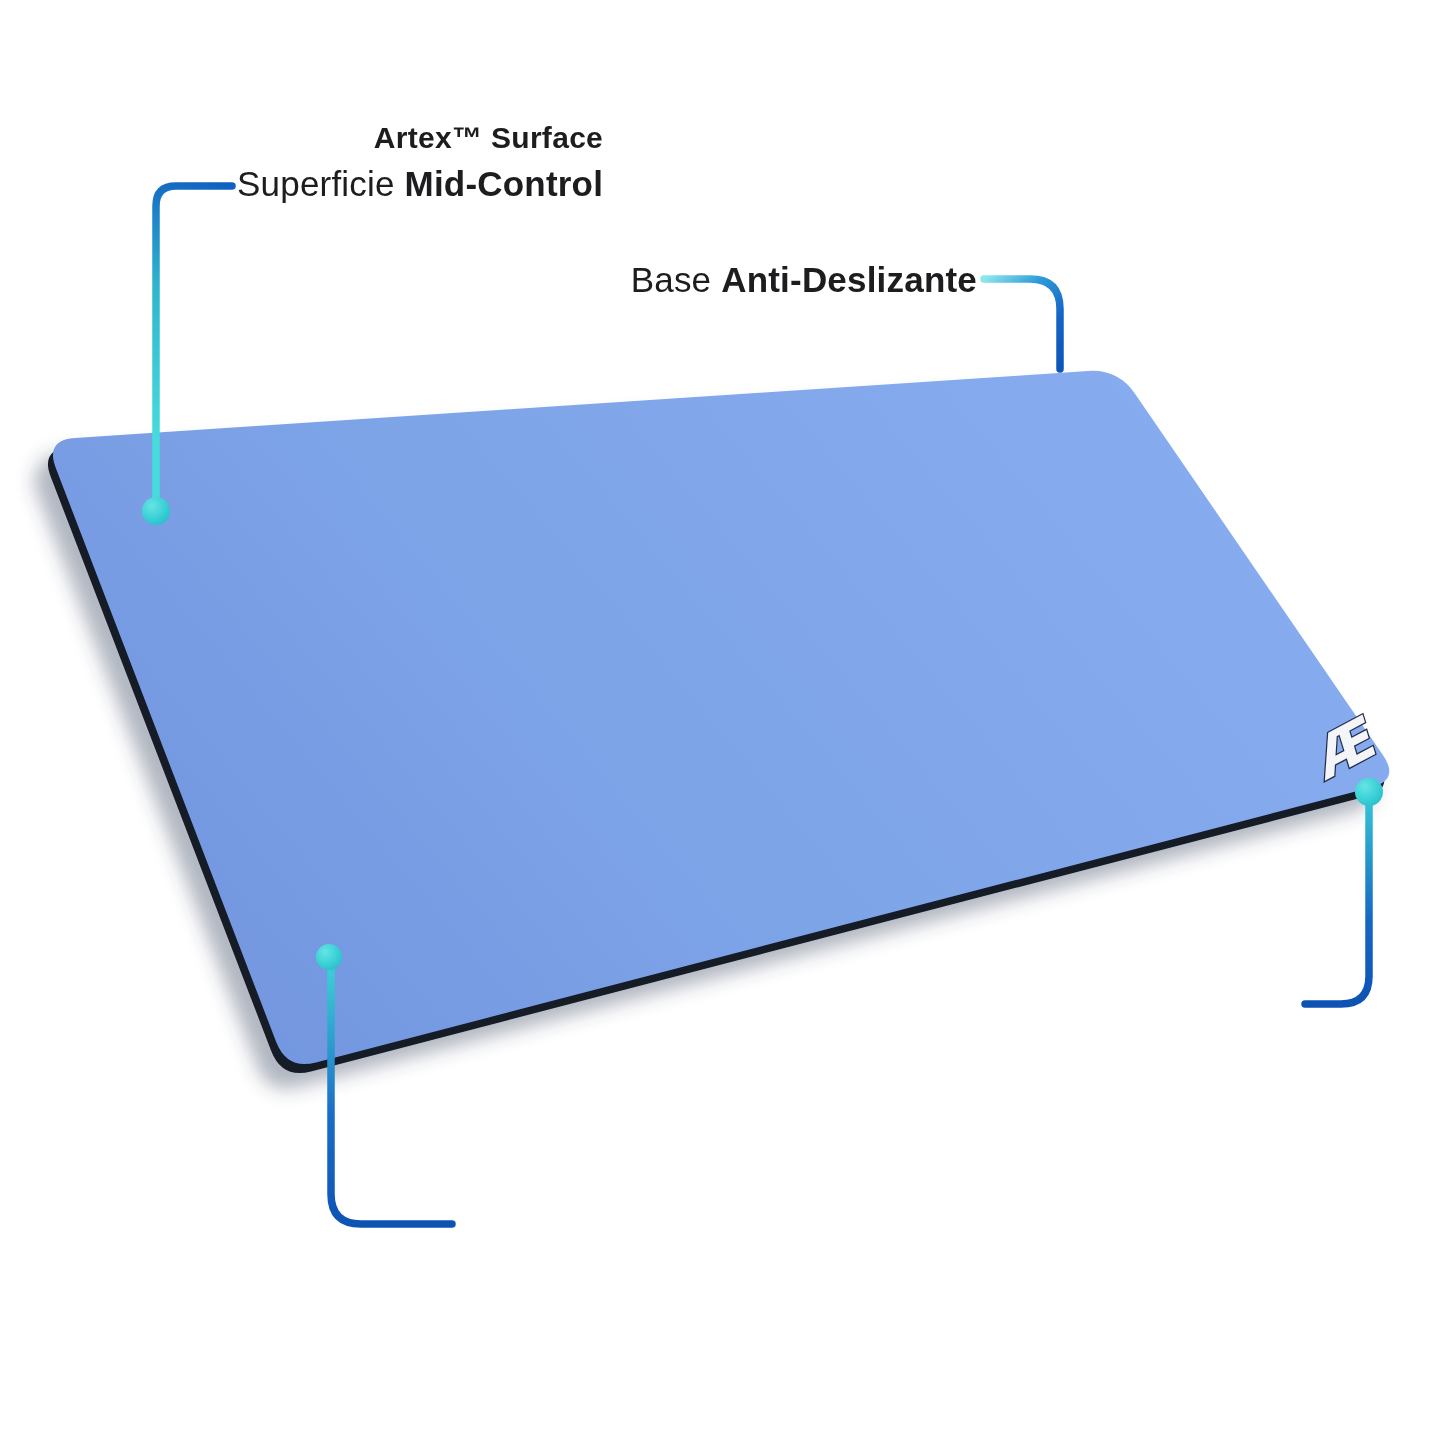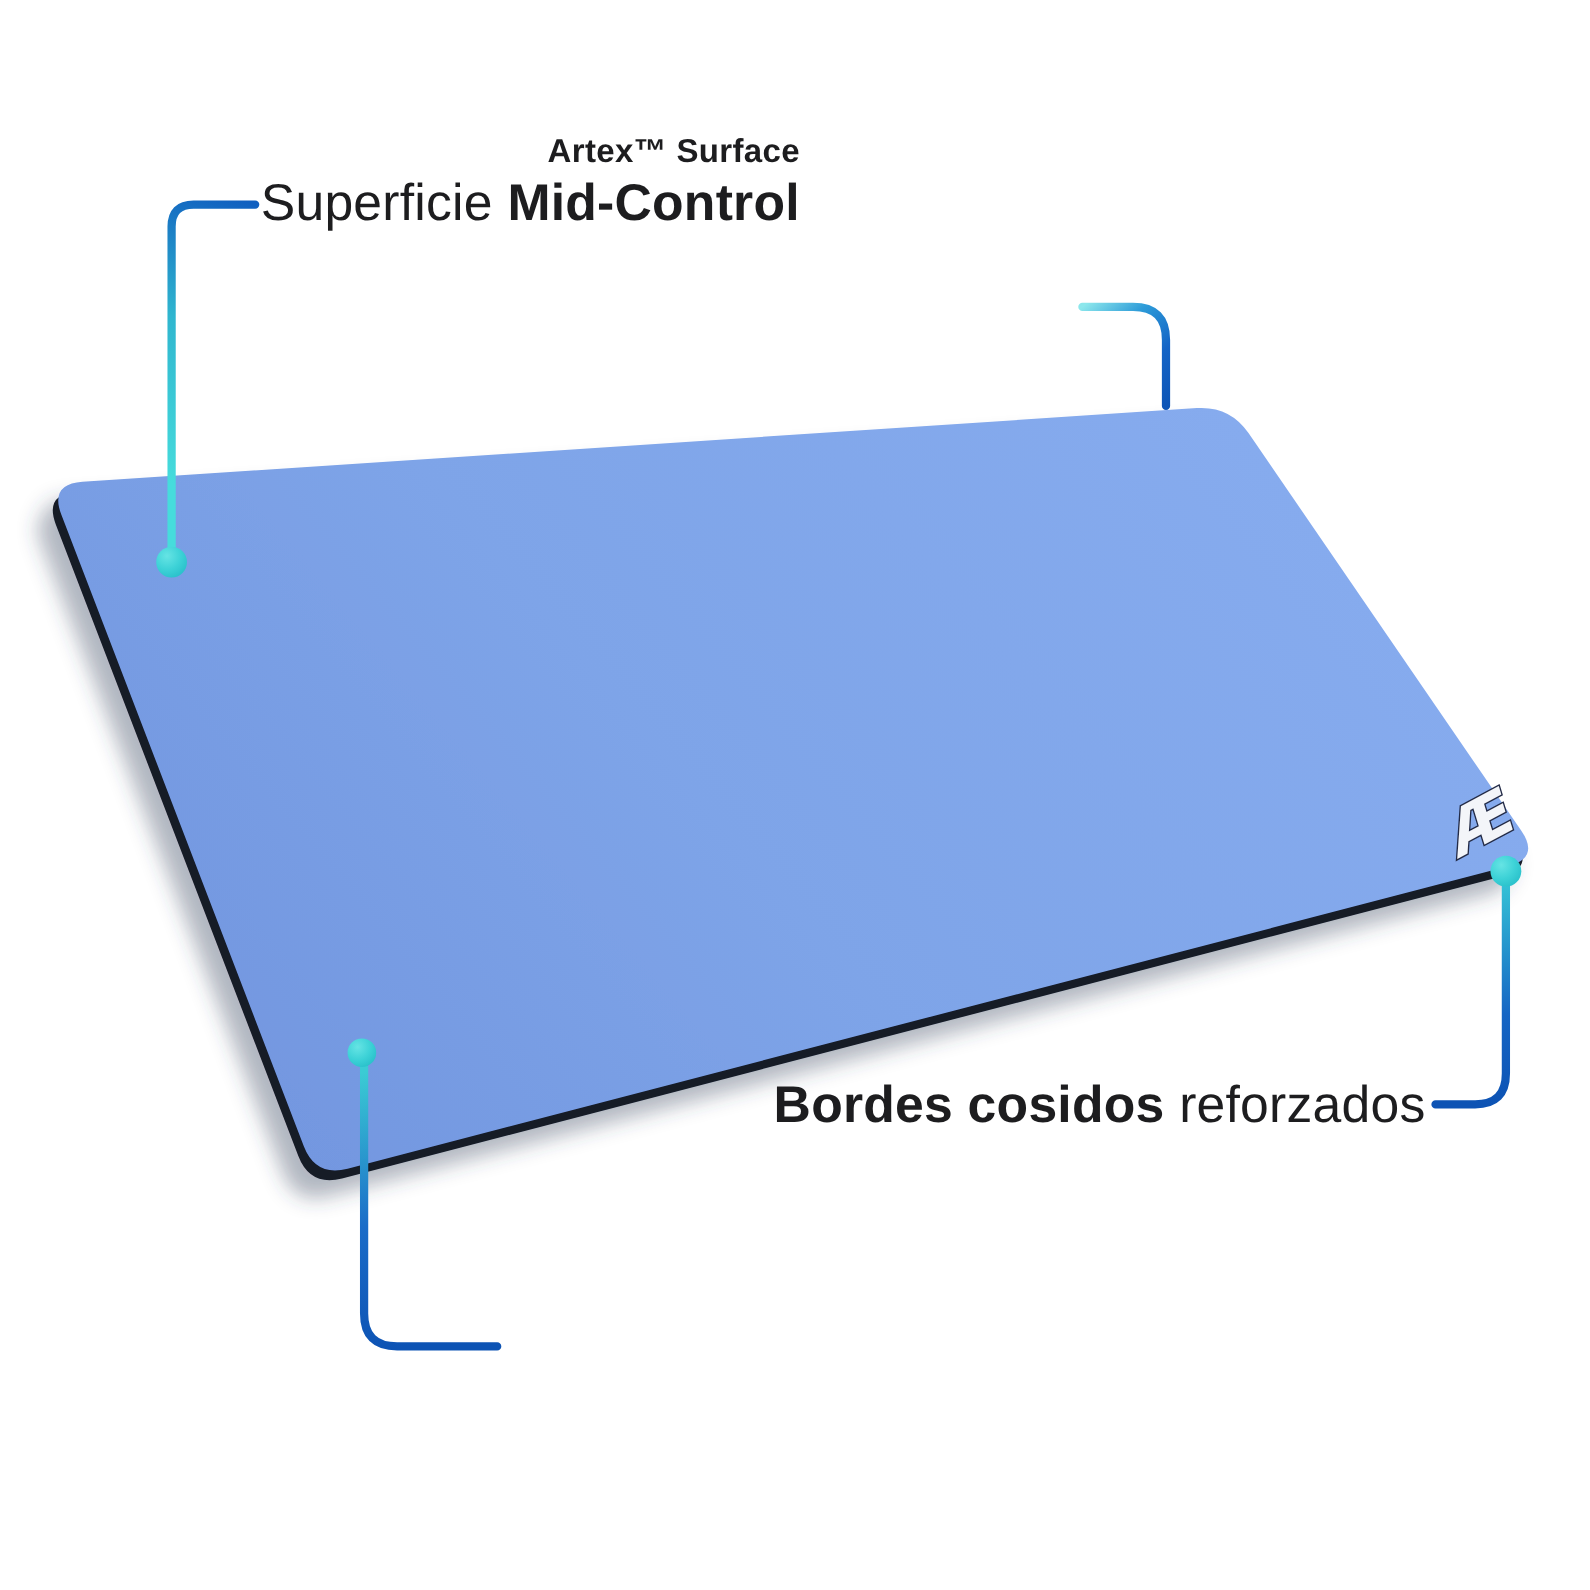--- a/index.html
+++ b/index.html
@@ -7,21 +7,21 @@
     position:relative;
     width:1445px;height:1445px;
     background:#ffffff;
     overflow:hidden;
     font-family:"Liberation Sans", sans-serif;
     color:#1d1d1f;
   }
   .scene{position:absolute;left:0;top:0;}
   .label{position:absolute;white-space:nowrap;color:#1d1d1f;}
   .label .eyebrow{font-size:30px;font-weight:700;line-height:38px;letter-spacing:.3px;}
-  .label .main{font-size:47px;line-height:54px;font-weight:400;letter-spacing:.2px;}
+  .label .main{font-size:35px;line-height:54px;font-weight:400;letter-spacing:.2px;}
   .label .emph{font-weight:700;}
   #label-surface{left:237px;top:119px;text-align:right;}
   #label-base{right:468px;top:253px;}
   #label-edges{right:149px;top:977px;}
   #label-waterproof{left:461px;top:1159px;text-align:right;}
 </style>
 </head>
 <body>
 
 <div class="stage">
@@ -93,24 +93,24 @@
   </svg>
 
   <div class="label" id="label-surface">
     <div class="eyebrow">Artex™ Surface</div>
     <div class="main">
       <span>Superficie</span>
       <span class="emph">Mid-Control</span>
     </div>
   </div>
 
-
-  <div class="label" id="label-edges">
+  <div class="label" id="label-base">
     <div class="main">
-      <span class="emph">Bordes cosidos</span>
-      <span>reforzados</span>
+      <span>Base</span>
+      <span class="emph">Anti-Deslizante</span>
     </div>
   </div>
+
 
   <div class="label" id="label-waterproof">
   </div>
 
 </div>
 
 </body></html>

